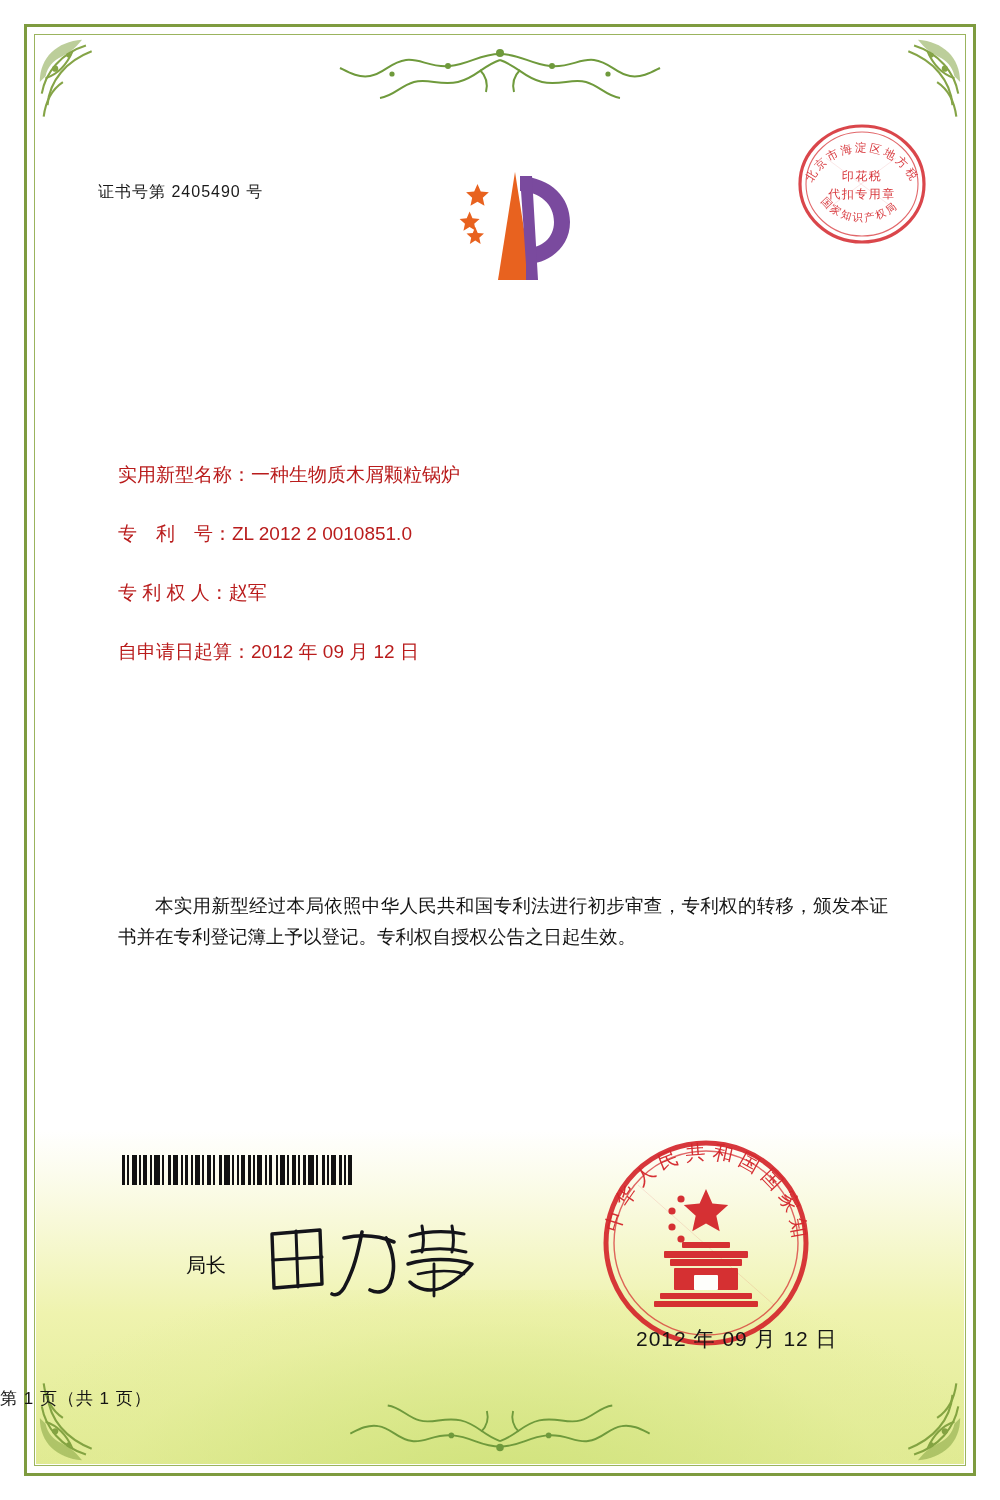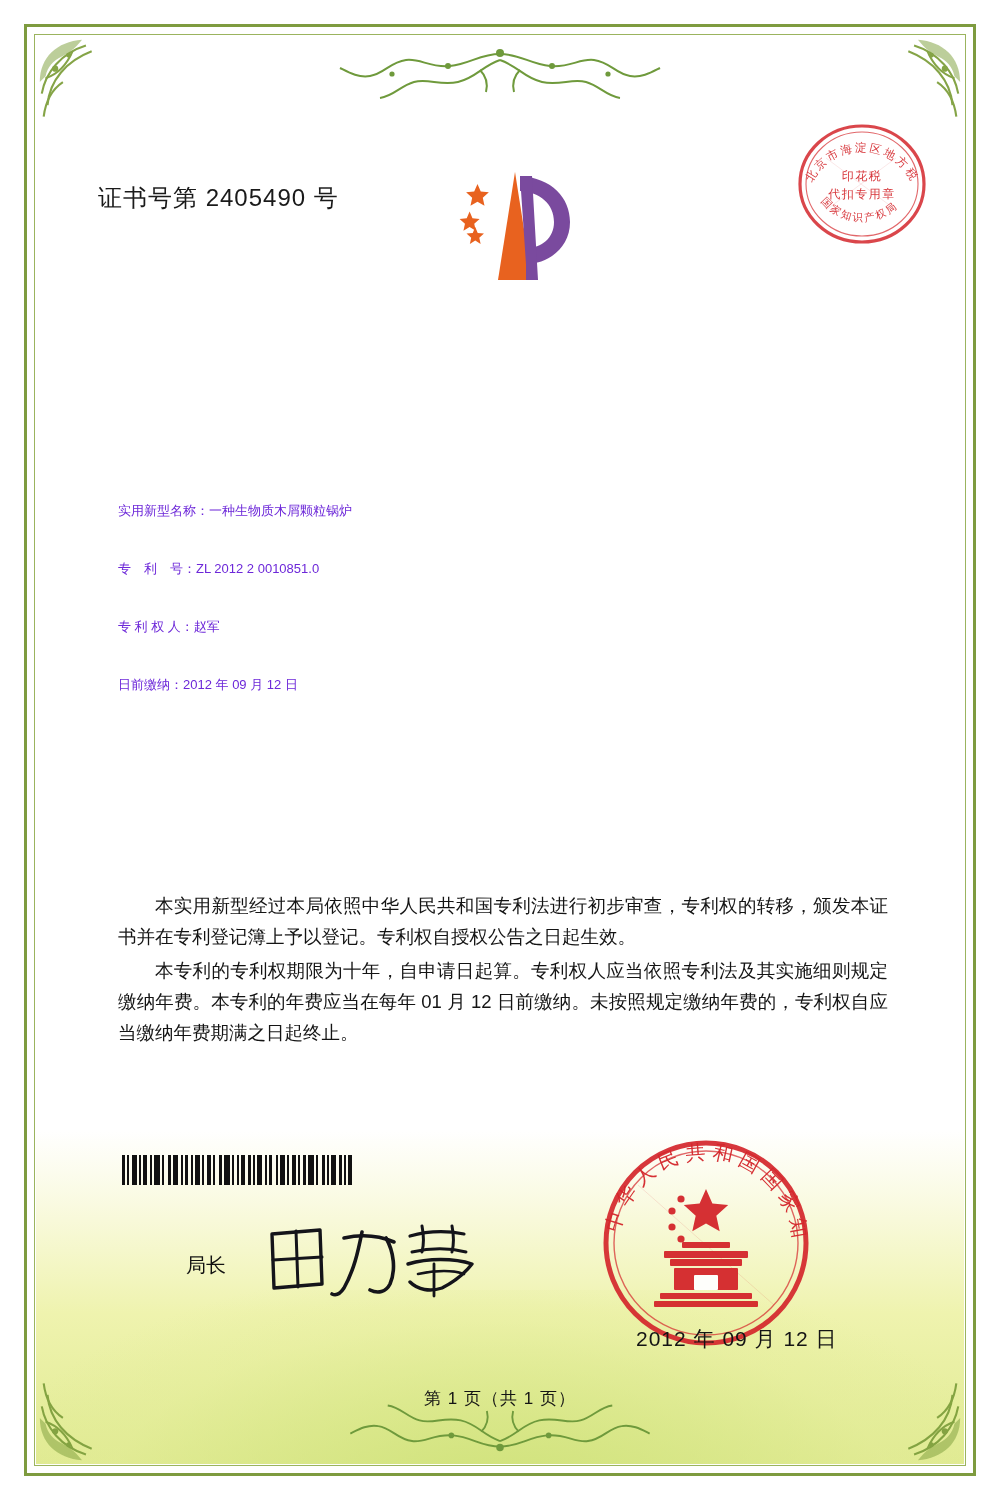--- a/index.html
+++ b/index.html
@@ -81,21 +81,21 @@
     width: 340px; height: 58px;
     color: #6f9a3c;
     transform: scaleY(-1);
   }
   .bottom-flourish svg { width:100%; height:100%; display:block; }
 
   
   .cert-no {
     position: absolute;
     left: 98px; top: 182px;
-    font-size: 24px;
+    font-size: 16px;
     color: #1a1a1a;
     letter-spacing: 1px;
     white-space: nowrap;
   }
 
   .logo {
     position: absolute;
     left: 420px; top: 160px;
     width: 180px; height: 150px;
   }
@@ -121,25 +121,24 @@
     text-indent: 10px;
   }
 
   
   .fields {
     position: absolute;
     left: 118px; top: 462px;
     width: 760px;
   }
   .field {
-    font-size: 13px;
-    color: #6d28d9;
+    font-size: 19px;
+    color: #b91c1c;
     margin-bottom: 33px;
     white-space: nowrap;
-    margin-top: 40px;
   }
   .field .lbl {
     display: inline-block;
   }
   .field .val {
     display: inline-block;
   }
 
   
   .body-text {
@@ -198,21 +197,20 @@
     left: 636px; top: 1325px;
     font-size: 21px;
     color: #141414;
     letter-spacing: 1px;
     white-space: nowrap;
   }
 
   .page-no {
     position: absolute;
     left: 0; right: 0; top: 1387px;
-    text-align: center;
     font-size: 17px;
     color: #141414;
     letter-spacing: 1px;
   }
 </style>
 </head>
 <body>
 
 <div id="page">
 
@@ -336,27 +334,26 @@
     <div class="field">
       <span class="lbl">实用新型名称：</span><span class="val">一种生物质木屑颗粒锅炉</span>
     </div>
     <div class="field">
       <span class="lbl">专　利　号：</span><span class="val">ZL 2012 2 0010851.0</span>
     </div>
     <div class="field">
       <span class="lbl">专 利 权 人：</span><span class="val">赵军</span>
     </div>
     <div class="field">
-      <span class="lbl">日前缴纳：</span><span class="val">2012 年 09 月 12 日</span>
+      <span class="lbl">自申请日起算：</span><span class="val">2012 年 09 月 12 日</span>
     </div>
   </div>
 
   <div class="body-text">
     <p>本实用新型经过本局依照中华人民共和国专利法进行初步审查，专利权的转移，颁发本证书并在专利登记簿上予以登记。专利权自授权公告之日起生效。</p>
-    <p>本专利的专利权期限为十年，自申请日起算。专利权人应当依照专利法及其实施细则规定缴纳年费。本专利的年费应当在每年 01 月 12 日前缴纳。未按照规定缴纳年费的，专利权自应当缴纳年费期满之日起终止。</p>
   </div>
 
   <div class="barcode">
     <i style="width:3px"></i>
       <i style="width:2px;background:transparent"></i>
     <i style="width:2px"></i>
       <i style="width:3px;background:transparent"></i>
     <i style="width:5px"></i>
       <i style="width:2px;background:transparent"></i>
     <i style="width:2px"></i>

